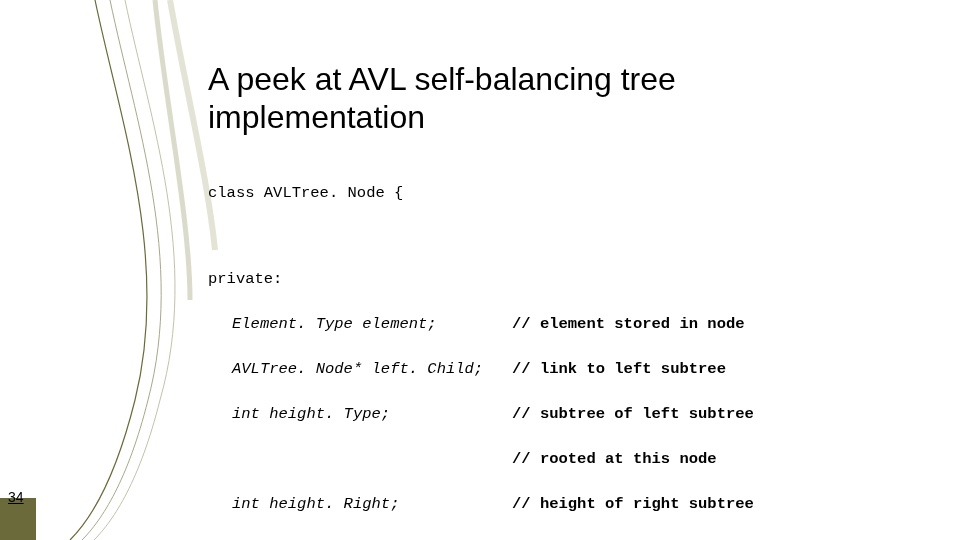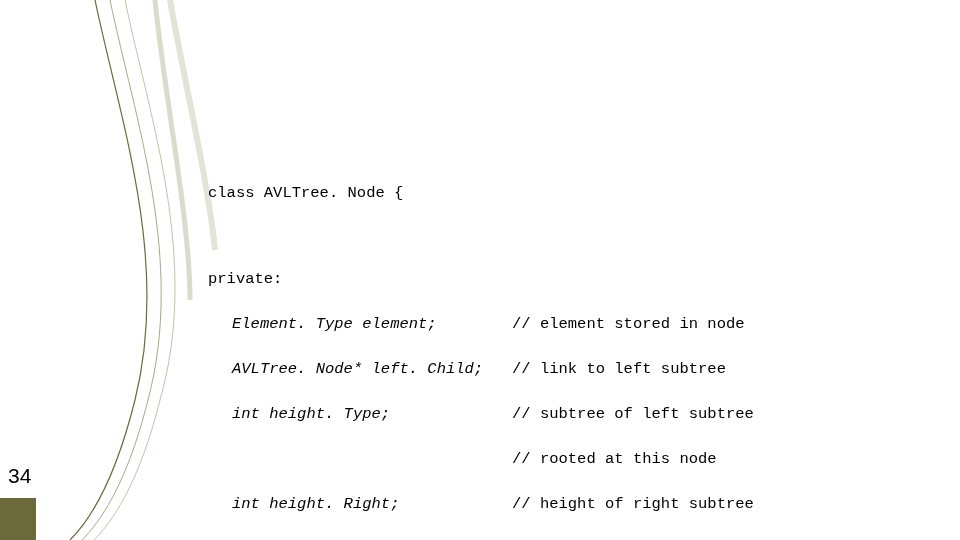--- a/index.html
+++ b/index.html
@@ -54,47 +54,52 @@
     font-family: "Courier New", Courier, monospace;
     font-size: 15.5px;
     line-height: 1.45;
     color: #000;
     white-space: pre;
   }
 
   .code .row { display: block; }
   .code .decl { display: inline-block; width: 280px; font-style: italic; }
   .code .ind1 { padding-left: 24px; }
-  .code .cmt { display: inline-block; }
+  .code .cmt { display: inline-block; font-weight: bold; }
 
   .page-num {
     position: absolute;
     left: 8px;
-    bottom: 52px;
-    font-size: 21px;
+    bottom: 35px;
+    font-size: 14px;
     color: #000;
+    text-decoration: underline;
   }
 
   .gap { display:block; height: 18px; }
 </style>
 </head>
 <body>
 
 <div class="slide">
 
   <div class="accent-bar"></div>
 
   <svg class="curve" viewBox="0 0 180 540">
     <path d="M 55 0 C 80 120, 130 260, 95 400 C 75 480, 50 520, 30 540" stroke="#6a6a3a" stroke-width="1.2" fill="none"></path>
     <path d="M 70 0 C 95 120, 145 260, 108 400 C 88 480, 62 520, 42 540" stroke="#a8a88a" stroke-width="1" fill="none"></path>
     <path d="M 85 0 C 110 120, 160 260, 120 400 C 100 480, 74 520, 54 540" stroke="#c2c2a8" stroke-width="1" fill="none"></path>
     <path d="M 115 0 C 125 100, 150 220, 150 300" stroke="#b8b898" stroke-width="5" fill="none" opacity="0.5"></path>
     <path d="M 130 0 C 146 90, 168 180, 175 250" stroke="#b8b898" stroke-width="6" fill="none" opacity="0.4"></path>
   </svg>
 
+  <div class="title">
+    <span>A peek at AVL self-balancing tree</span><br>
+    <span>implementation</span>
+  </div>
 
   <div class="code">
 <span class="row">class AVLTree. Node {</span>
 <span class="gap"></span>
 <span class="row">private:</span>
 <span class="row"><span class="decl ind1">Element. Type element;</span><span class="cmt">// element stored in node</span></span>
 <span class="row"><span class="decl ind1">AVLTree. Node* left. Child;</span><span class="cmt">// link to left subtree</span></span>
 <span class="row"><span class="decl ind1">int height. Type;</span><span class="cmt">// subtree of left subtree</span></span>
 <span class="row"><span class="decl ind1"></span><span class="cmt">// rooted at this node</span></span>
 <span class="row"><span class="decl ind1">int height. Right;</span><span class="cmt">// height of right subtree</span></span>

